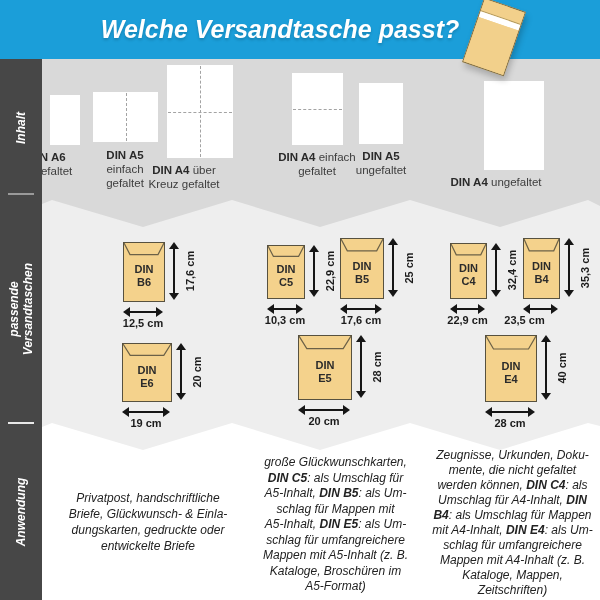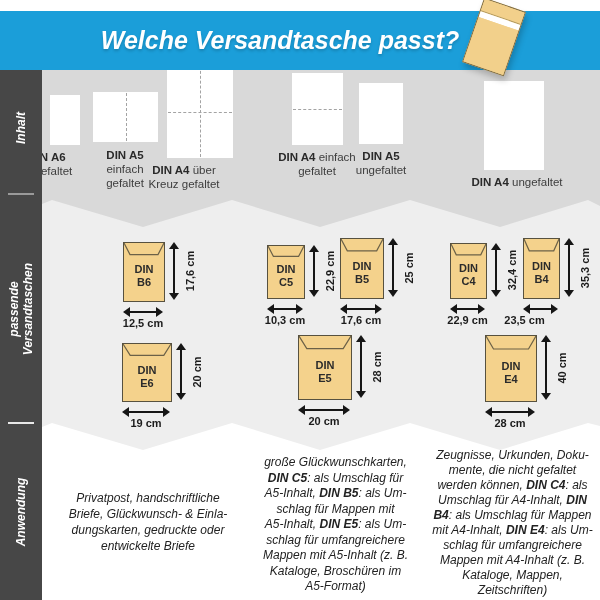--- a/index.html
+++ b/index.html
@@ -1,19 +1,19 @@
 <!DOCTYPE html>
 <html><head>
 <meta charset="utf-8">
 <style>
   html,body{margin:0;padding:0;background:#fff;}
   #stage{position:relative;width:600px;height:600px;overflow:hidden;background:#fff;
          font-family:"Liberation Sans",sans-serif;color:#2e2e2e;}
   
-  #header{position:absolute;left:0;top:0;width:600px;height:59px;background:#1b9ed9;z-index:6;margin-top:11px;}
+  #header{position:absolute;left:0;top:0;width:600px;height:59px;background:#1b9ed9;z-index:6;}
   #title{position:absolute;left:0;top:0;width:560px;height:59px;display:flex;align-items:center;justify-content:center;
          color:#fff;font-size:25px;font-weight:bold;font-style:italic;text-shadow:0 2px 3px rgba(0,0,0,.18);}
   #hdr-env{position:absolute;left:472px;top:3px;width:42px;height:66px;transform:rotate(19deg);
            z-index:7;border:1px solid #7c6c46;background:#f2d08b;box-shadow:3px 4px 6px rgba(0,0,0,.22);
            display:flex;flex-direction:column;}
   #hdr-env .flap-top{height:12px;background:#f2d08b;border-bottom:1px solid #b39a5e;}
   #hdr-env .flap-white{height:6px;background:#ffffff;}
   #hdr-env .env-body{flex:1;background:#f2d08b;}
   
   .band{position:absolute;left:42px;right:0;top:59px;}
@@ -108,21 +108,21 @@
     <i class="fold-h"></i>
     </div>
   <div class="paper-label" style="left:271px;top:150px;width:92px;">
     <b>DIN A4</b> <span>einfach gefaltet</span></div>
 
   <div class="paper" style="left:359px;top:83px;width:44px;height:61px;"></div>
   <div class="paper-label" style="left:346px;top:149px;width:70px;">
     <b>DIN A5</b> <span>ungefaltet</span></div>
 
   <div class="paper" style="left:484px;top:81px;width:60px;height:89px;"></div>
-  <div class="paper-label" style="left:452px;top:175px;width:130px;">
+  <div class="paper-label" style="left:431px;top:175px;width:130px;">
     <b>DIN A4</b> <span>ungefaltet</span></div>
 
   <div class="env" style="left:123px;top:242px;width:40px;height:58px;">
     <svg class="flap" viewBox="0 0 100 100" preserveAspectRatio="none">
         <path d="M0 0 L15 20 L85 20 L100 0"></path>
       </svg>
     <div class="env-label">
         <span>DIN</span>
         <span>B6</span>
       </div>

